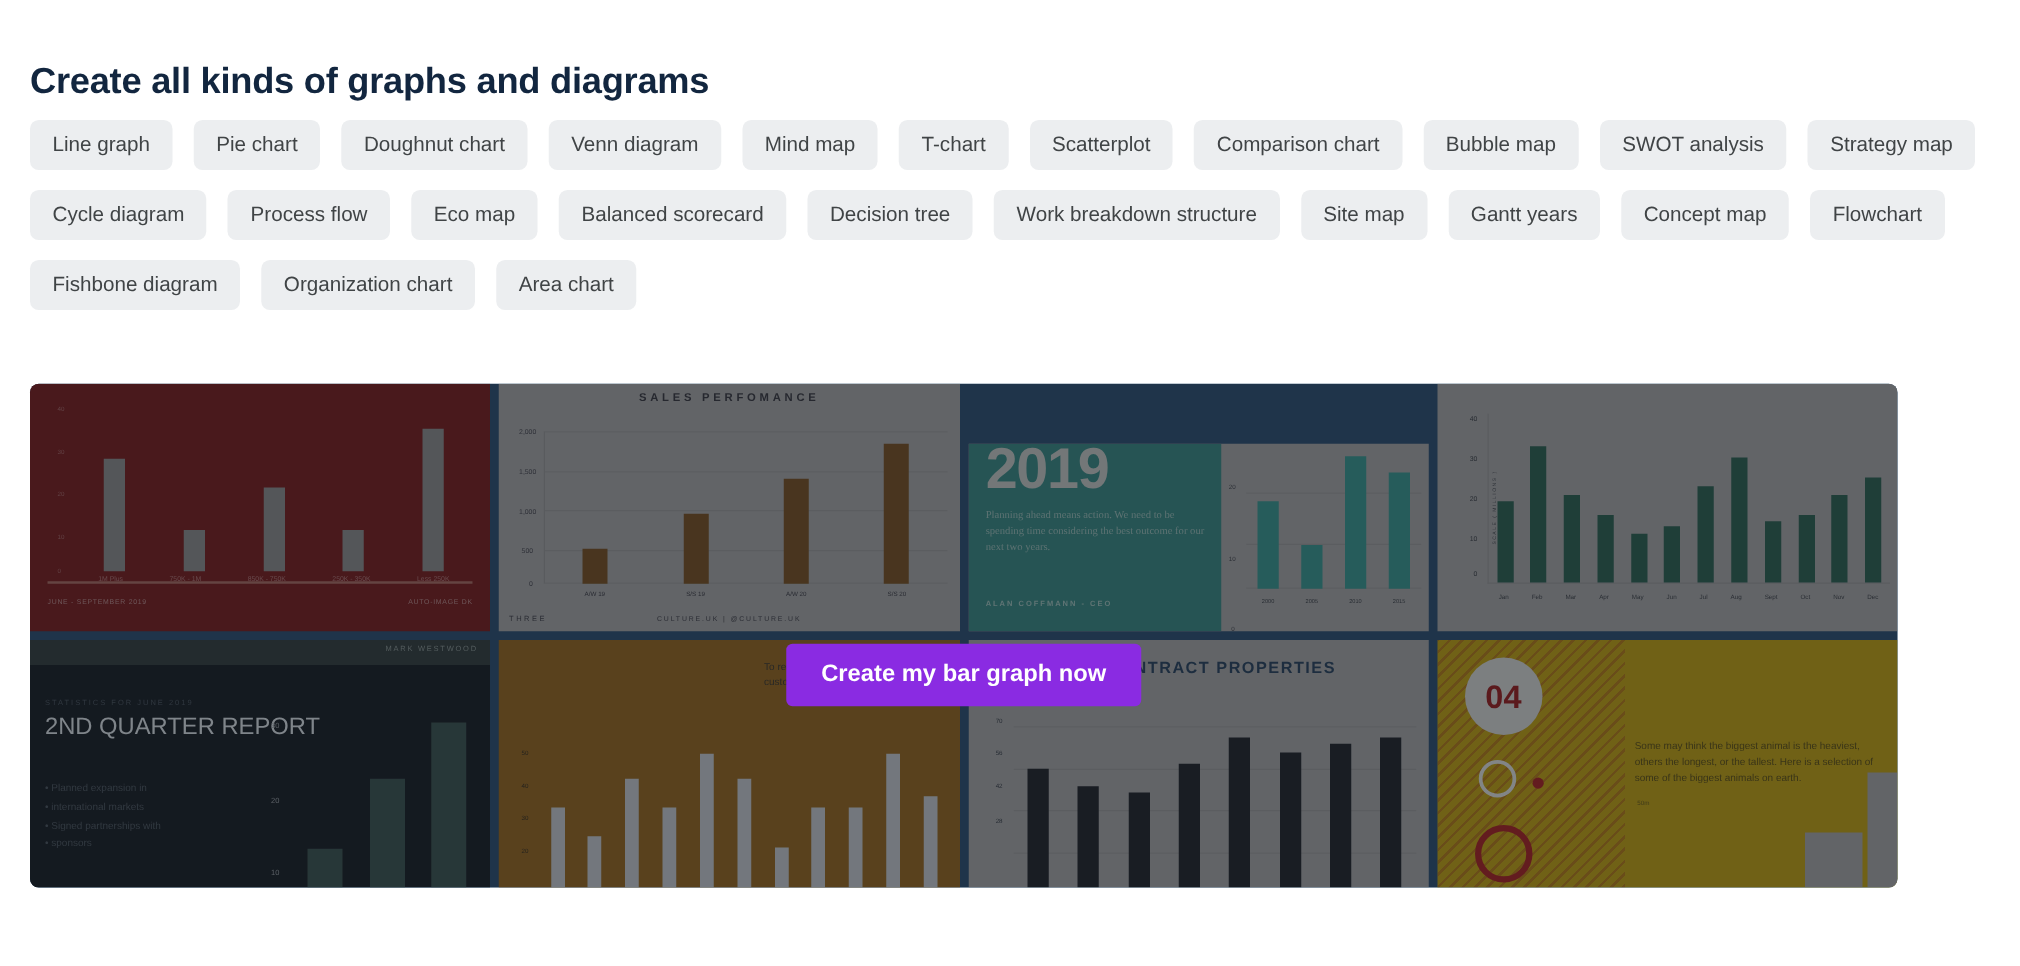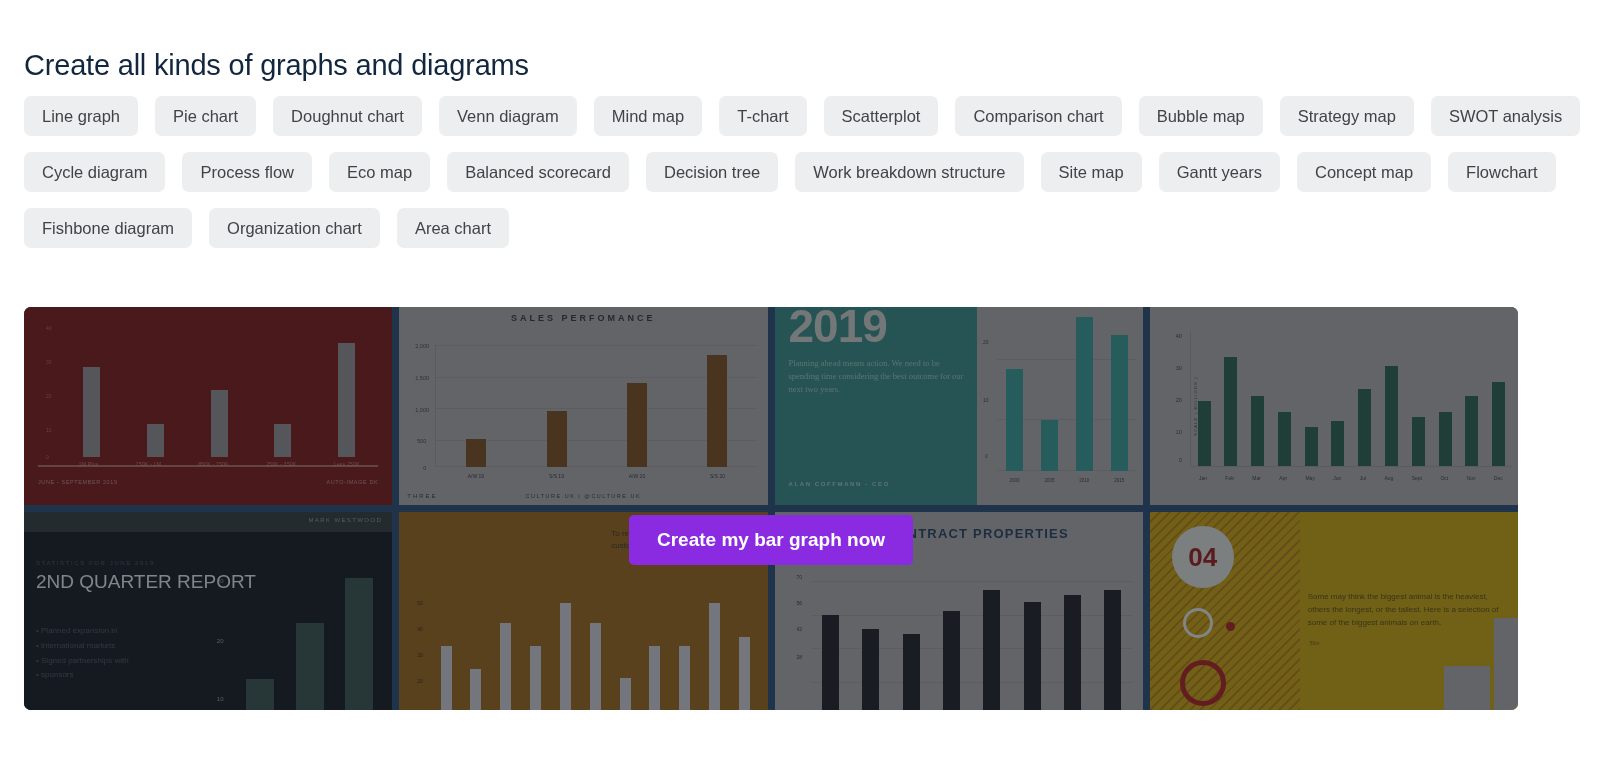--- a/index.html
+++ b/index.html
@@ -10,21 +10,21 @@
     font-family: "Liberation Sans", sans-serif;
     overflow: hidden;
   }
   .page { position: relative; width: 1616px; height: 773px; background:#fff; }
 
   
   .page-title {
     position: absolute;
     left: 24px; top: 30px;
     font-size: 29px;
-    font-weight: normal;
+    font-weight: bold;
     color: #12263f;
     letter-spacing: -0.2px;
     white-space: nowrap;
   }
 
   
   .tag-rows { position: absolute; left: 24px; top: 96px; width: 1570px; }
   .tag-row { display: flex; flex-wrap: nowrap; gap: 17px; margin-bottom: 16px; height: 40px; }
   .tag-chip {
     background: #eceef0;
@@ -106,21 +106,21 @@
 
   
   .t2 { background: #9a9a9a; }
   .t2 .title { position:absolute; top:6px; left:0; right:0; text-align:center; font-size:9px; letter-spacing:3px; color:#2b2b33; font-weight:bold; }
   .t2 .ylab { color:#3a3a42; font-size:5.5px; }
   .t2 .xlab { color:#2e2e36; font-size:5px; }
   .t2 .foot { position:absolute; bottom:6px; left:8px; font-size:6px; letter-spacing:2px; color:#33333b; }
   .t2 .foot2 { position:absolute; bottom:6px; left:0; right:0; text-align:center; font-size:5.5px; letter-spacing:1.5px; color:#33333b; }
 
   
-  .t3 { background: #9a9a9a; display:flex; }
+  .t3 { background: #9a9a9a; display:flex;margin-top:48px; }
   .t3 .quote { width: 55%; background:#2c7d77; position:relative; }
   .t3 .big { position:absolute; top:-8px; left:14px; font-size:46px; font-weight:bold; color:#b9bdb9; letter-spacing:-1px; }
   .t3 .qtext { position:absolute; top:50px; left:14px; right:10px; font-size:8.5px; line-height:1.55; color:#8fb3ae; font-family:"Liberation Serif", serif; }
   .t3 .attrib { position:absolute; bottom:18px; left:14px; font-size:6px; letter-spacing:1.6px; color:#93b6b1; font-weight:bold; }
   .t3 .chart { flex:1; position:relative; }
 
   
   .t4 { background: #9a9a9a; }
   .t4 .ylab { font-size:5.5px; color:#30343a; }
   .t4 .xlab { font-size:5px; color:#30343a; }
@@ -176,22 +176,22 @@
     <div class="tag-row">
       <button class="tag-chip">Line graph</button>
       <button class="tag-chip">Pie chart</button>
       <button class="tag-chip">Doughnut chart</button>
       <button class="tag-chip">Venn diagram</button>
       <button class="tag-chip">Mind map</button>
       <button class="tag-chip">T-chart</button>
       <button class="tag-chip">Scatterplot</button>
       <button class="tag-chip">Comparison chart</button>
       <button class="tag-chip">Bubble map</button>
+      <button class="tag-chip">SWOT analysis</button>
       <button class="tag-chip">Strategy map</button>
-      <button class="tag-chip">SWOT analysis</button>
     </div>
     <div class="tag-row">
       <button class="tag-chip">Cycle diagram</button>
       <button class="tag-chip">Process flow</button>
       <button class="tag-chip">Eco map</button>
       <button class="tag-chip">Balanced scorecard</button>
       <button class="tag-chip">Decision tree</button>
       <button class="tag-chip">Work breakdown structure</button>
       <button class="tag-chip">Site map</button>
       <button class="tag-chip">Gantt years</button>

